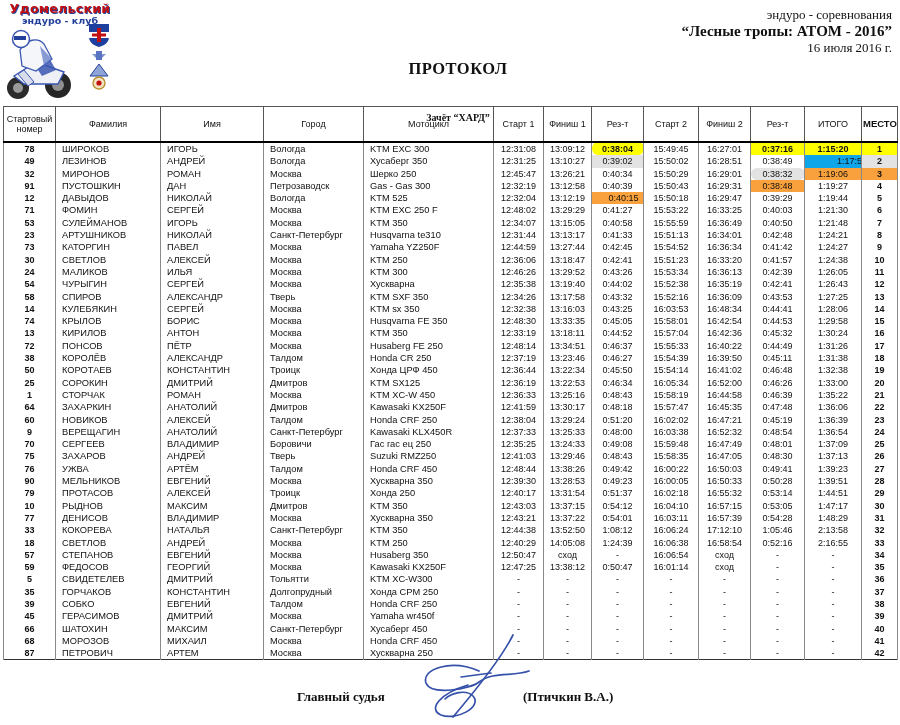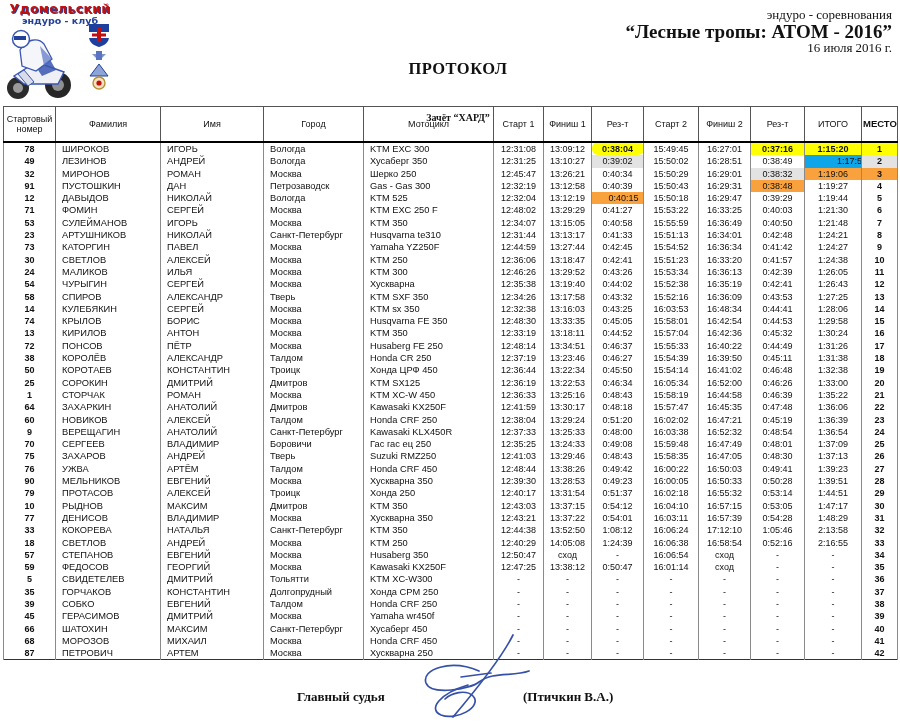--- a/index.html
+++ b/index.html
@@ -13,21 +13,21 @@
   .logo-t2{color:#23409a;font-weight:bold;font-size:9.5px;line-height:11px;text-align:center;
            font-family:"DejaVu Sans",sans-serif;}
   .logo svg{display:block;}
   .rider{position:absolute;left:0;top:24px;}
   .emblems{position:absolute;left:82px;top:22px;}
 
   
   .head-right{position:absolute;right:8px;top:7px;text-align:right;
               font-family:"Liberation Serif",serif;}
   .head-right .l1{font-size:13px;line-height:16px;}
-  .head-right .l2{font-size:19px;line-height:17px;font-weight:bold;text-align:right;}
+  .head-right .l2{font-size:15px;line-height:17px;font-weight:bold;text-align:right;}
   .head-right .l3{font-size:13px;line-height:16px;}
   .head-center{position:absolute;left:368px;top:59px;width:180px;text-align:center;
                font-family:"Liberation Serif",serif;font-weight:bold;}
   .head-center .t1{font-size:16.5px;line-height:19px;letter-spacing:.5px;}
   .head-center .t2{font-size:10px;line-height:16px;margin-top:32px;}
 
   
   table.results{position:absolute;left:3px;top:106px;width:894px;border-collapse:collapse;
                 table-layout:fixed;border:1.5px solid #333;}
   .results th{border:1px solid #555;border-bottom:2.5px solid #000;font-weight:normal;
@@ -162,21 +162,21 @@
           <td class="c-num">32</td>
           <td class="c-text">МИРОНОВ</td>
           <td class="c-text">РОМАН</td>
           <td class="c-text">Москва</td>
           <td class="c-text">Шерко 250</td>
           <td class="c-time">12:45:47</td>
           <td class="c-time">13:26:21</td>
           <td class="c-time">0:40:34</td>
           <td class="c-time">15:50:29</td>
           <td class="c-time">16:29:01</td>
-          <td class="c-time" style="background: rgb(227, 227, 227);">0:38:32</td>
+          <td class="c-time" style="background: rgb(227, 227, 227); border-radius: 6px;">0:38:32</td>
           <td class="c-time" style="background: rgb(249, 161, 60);">1:19:06</td>
           <td class="c-place" style="background: rgb(249, 161, 60);">3</td>
         </tr>
         <tr>
           <td class="c-num">91</td>
           <td class="c-text">ПУСТОШКИН</td>
           <td class="c-text">ДАН</td>
           <td class="c-text">Петрозаводск</td>
           <td class="c-text">Gas - Gas 300</td>
           <td class="c-time">12:32:19</td>

